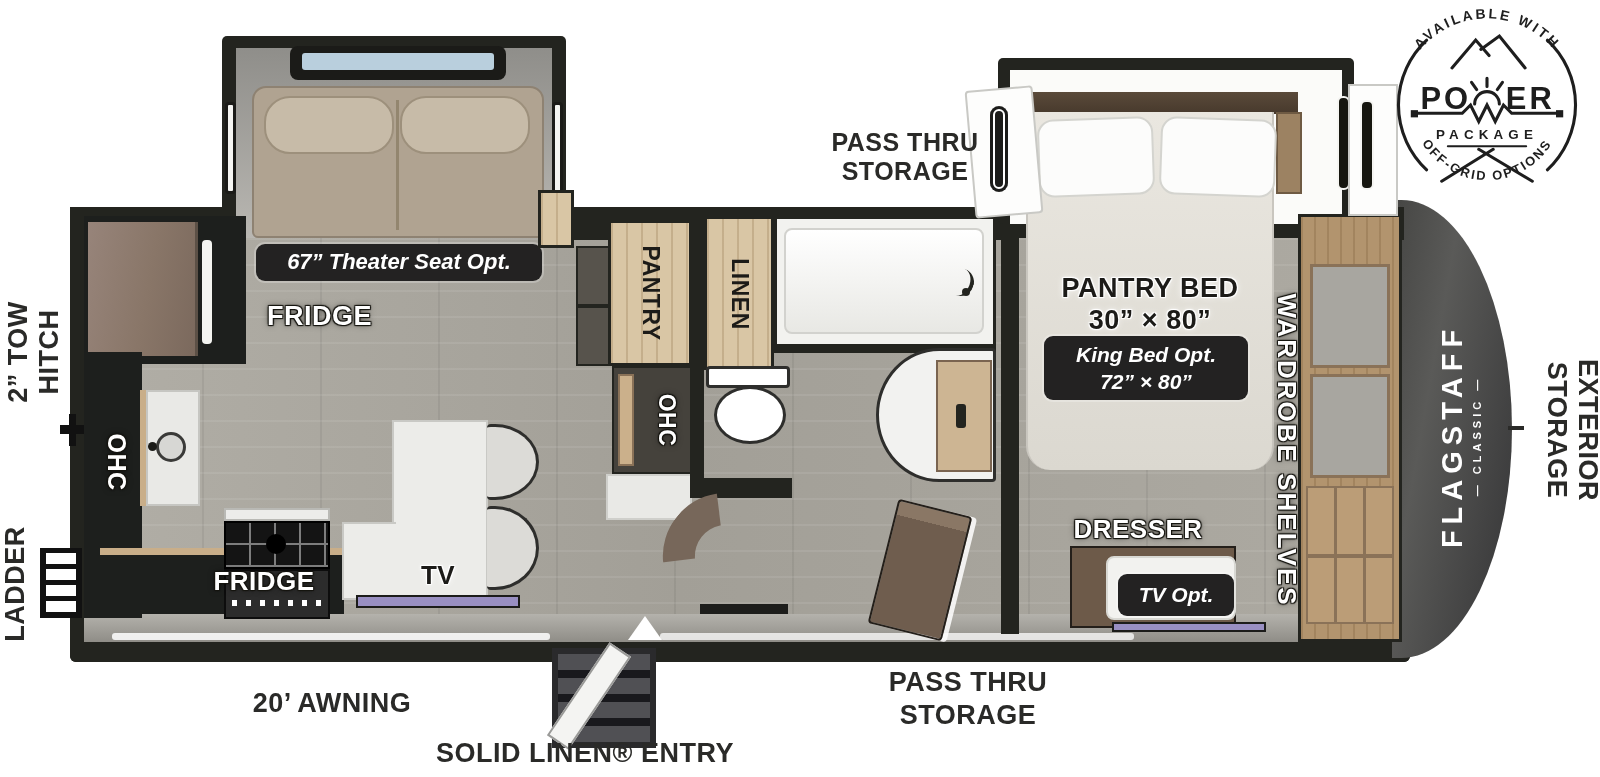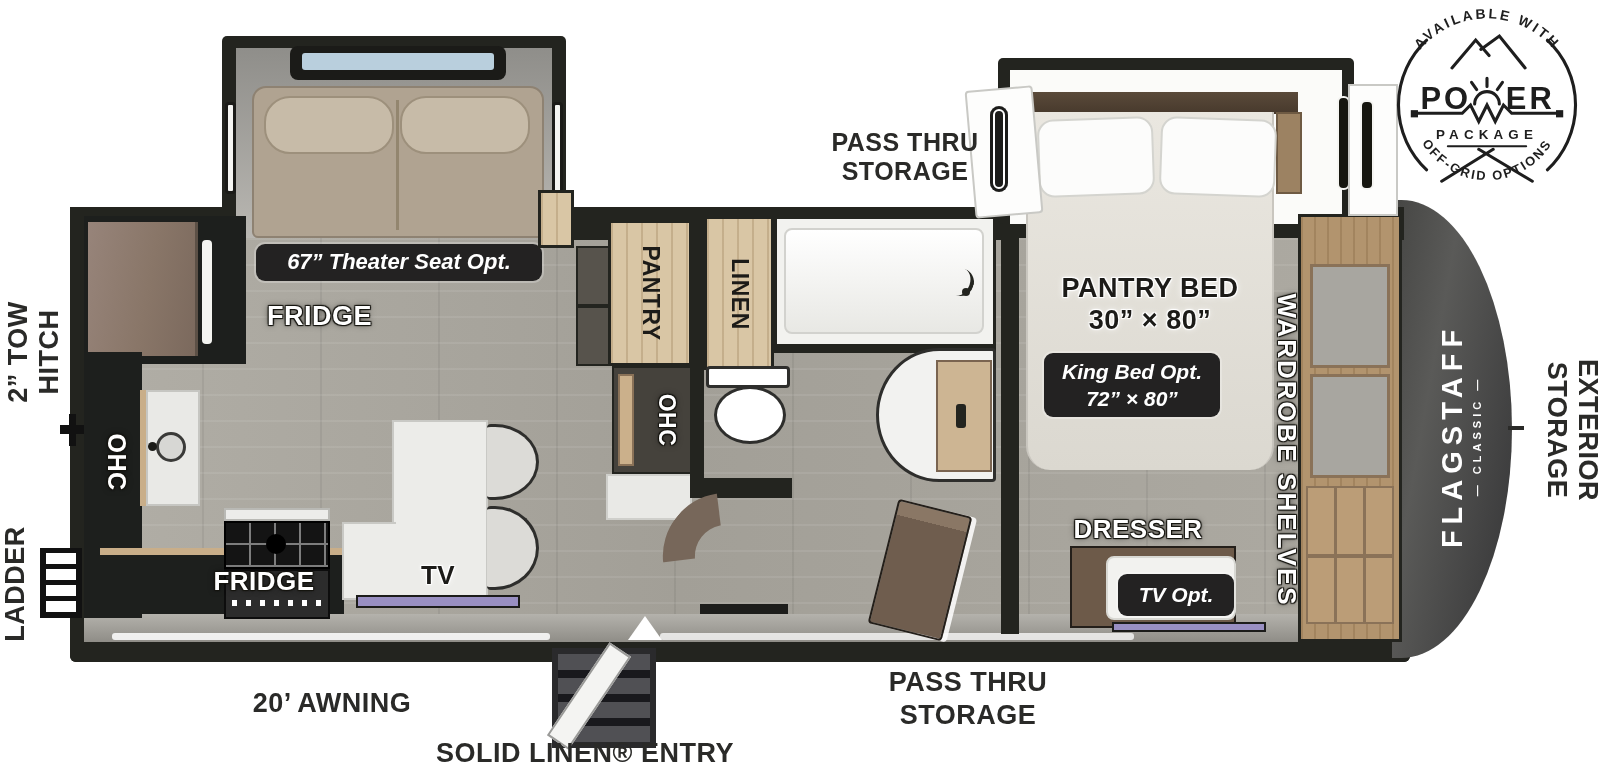--- a/index.html
+++ b/index.html
@@ -130,21 +130,21 @@
   <div class="abs" style="left:1337px;top:96px;width:13px;height:94px;background:#16160f;border:2px solid #f5f5f2;border-radius:6px;"></div>
   <div class="abs" style="left:1026px;top:92px;width:272px;height:22px;background:linear-gradient(180deg,#5a4a3a,#47392c);"></div>
   <div class="abs" style="left:1276px;top:112px;width:26px;height:82px;background:#9c8262;border:2px solid #6e5a43;"></div>
   <div class="abs" style="left:1026px;top:112px;width:248px;height:358px;background:linear-gradient(180deg,#eae7e0,#dbd8d0);border-radius:0 0 24px 24px;border-left:2px solid #c9c6bf;border-right:2px solid #c9c6bf;"></div>
   <div class="abs" style="left:1038px;top:118px;width:116px;height:78px;background:#fcfcfb;border:2px solid #d4d4cf;border-radius:16px;transform:rotate(-2deg);"></div>
   <div class="abs" style="left:1160px;top:118px;width:116px;height:78px;background:#fcfcfb;border:2px solid #d4d4cf;border-radius:16px;transform:rotate(2deg);"></div>
   <div class="abs ctr lblB" style="left:1030px;top:272px;width:240px;font-size:27px;line-height:32px;">
     <span style="display:block">PANTRY BED</span>
     <span style="display:block">30” × 80”</span>
   </div>
-  <div class="abs badge" style="left:1044px;top:353px;width:176px;height:64px;font-size:21px;">
+  <div class="abs badge" style="left:1044px;top:336px;width:204px;height:64px;font-size:21px;">
     <span>King Bed Opt.</span>
     <span>72” × 80”</span>
   </div>
   <div class="vr lblW" style="left:1286px;top:450px;font-size:26px;letter-spacing:2px;">WARDROBE SHELVES</div>
 
   <div class="abs ctr lblW" style="left:1058px;top:514px;width:160px;font-size:26px;">DRESSER</div>
   <div class="abs" style="left:1070px;top:546px;width:166px;height:82px;background:#6d5a49;border:2px solid #241f1a;"></div>
   <div class="abs" style="left:1106px;top:556px;width:130px;height:64px;background:#f2f2ef;border:2px solid #d8d8d3;border-radius:8px;"></div>
   <div class="abs badge" style="left:1118px;top:574px;width:116px;height:42px;font-size:21px;">TV Opt.</div>
   <div class="abs" style="left:1112px;top:622px;width:154px;height:10px;background:#998fc2;border:2px solid #1c1c1a;"></div>

